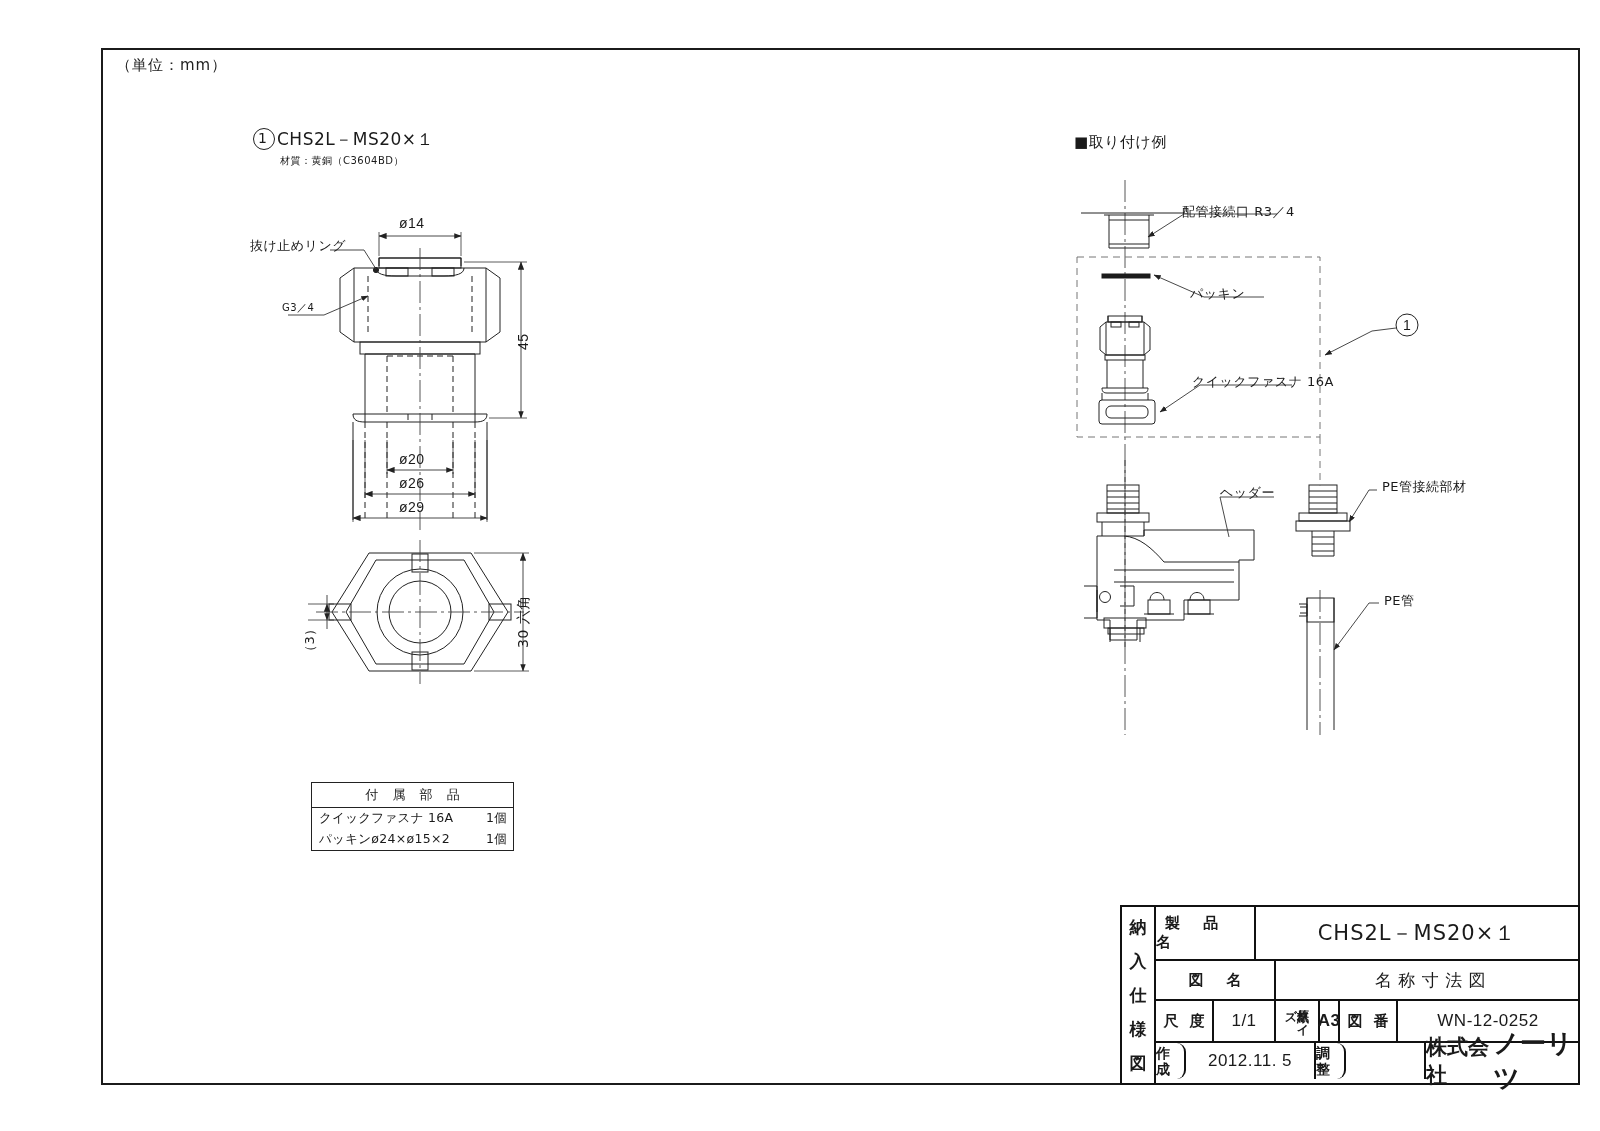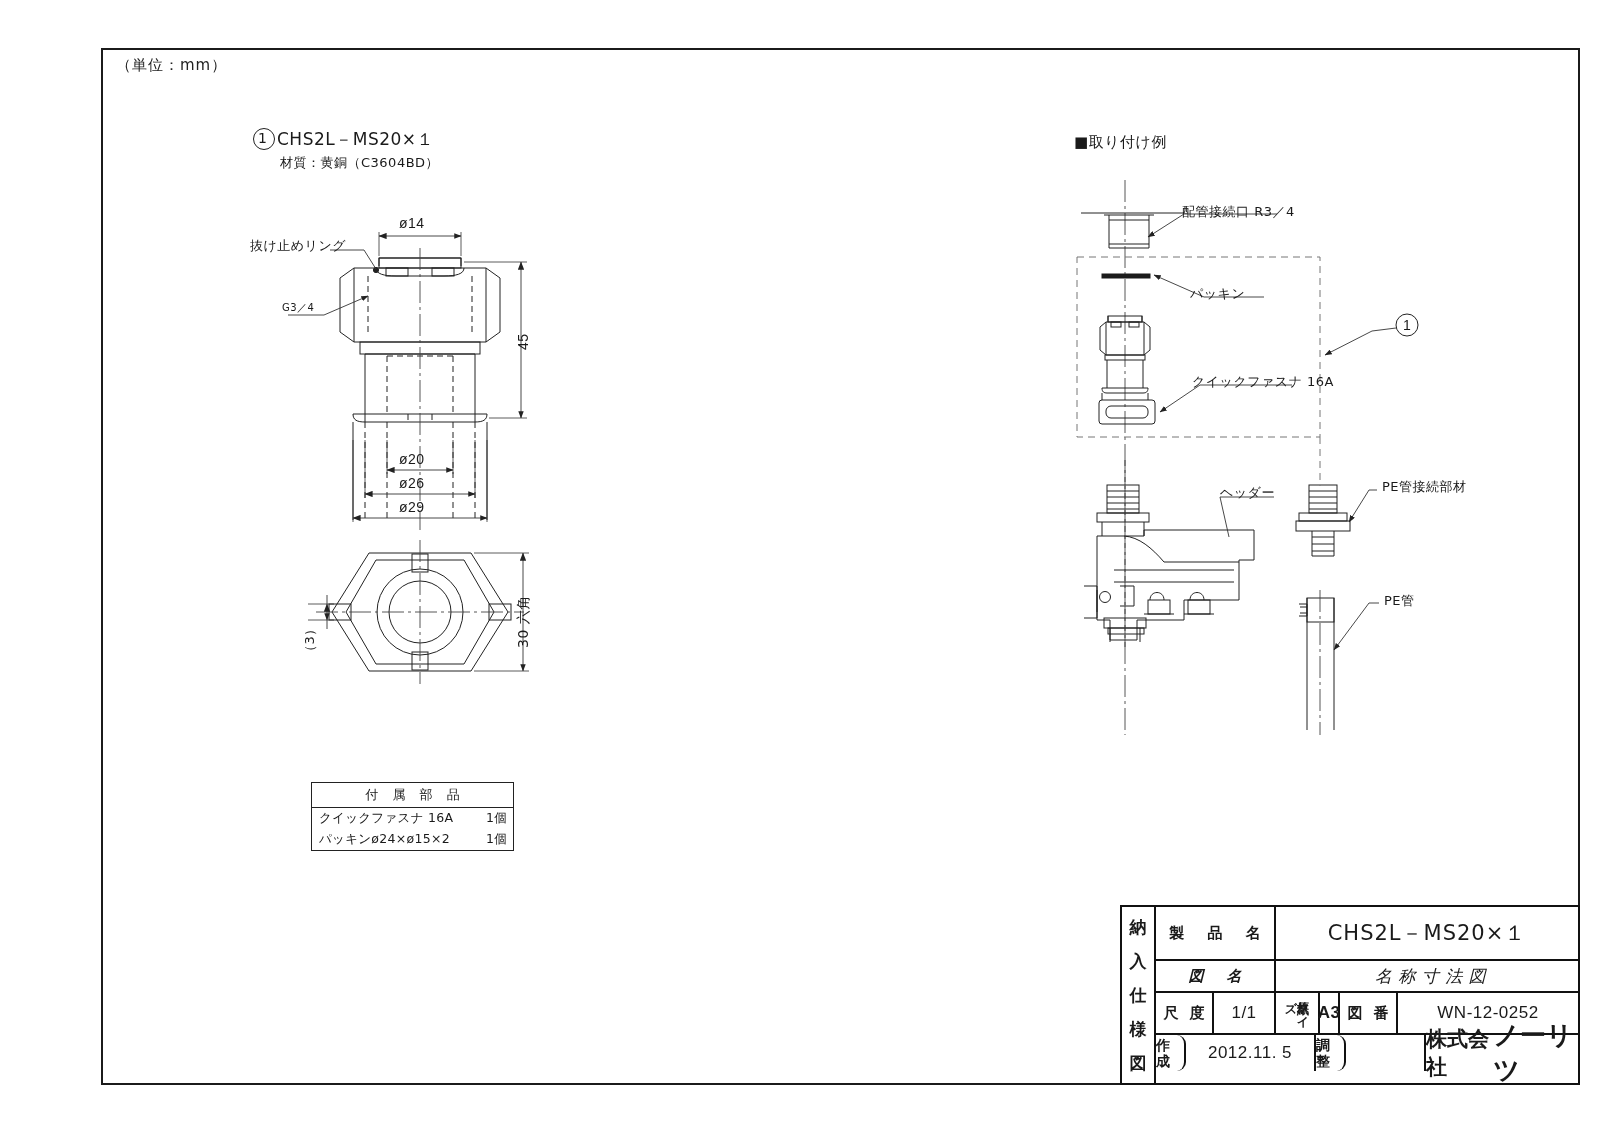--- a/index.html
+++ b/index.html
@@ -10,21 +10,21 @@
   }
   #sheet{position:absolute;left:0;top:0;width:1600px;height:1131px;margin-left:24px;}
   .frame{
     position:absolute;left:77px;top:48px;width:1479px;height:1037px;
     border:2px solid #1b1b1b;box-sizing:border-box;background:#fff;
   }
   .txt{position:absolute;white-space:nowrap;line-height:1;}
   .jp{font-family:"DejaVu Sans","Liberation Sans",sans-serif;}
   .unit{font-size:15px;letter-spacing:1px;color:#222;}
   .ttl{font-size:17px;letter-spacing:0.5px;}
-  .sub{font-size:13px;letter-spacing:0.5px;}
+  .sub{font-size:10px;letter-spacing:0.5px;}
   .lbl{font-size:13px;letter-spacing:0.5px;}
   .dim{font-size:14px;letter-spacing:0.5px;}
   .dimv{font-size:14px;letter-spacing:0.5px;transform:rotate(-90deg);transform-origin:left top;}
   .sec-hd{font-size:15px;letter-spacing:0.5px;}
 
   
   .ptable{
     position:absolute;left:287px;top:782px;width:203px;
     border:1px solid #222;box-sizing:border-box;background:#fff;
   }
@@ -42,21 +42,21 @@
     border:2px solid #111;box-sizing:border-box;display:flex;background:#fff;
   }
   .tb-side{
     width:34px;border-right:2px solid #111;box-sizing:border-box;
     display:flex;flex-direction:column;align-items:center;justify-content:space-around;
     font-size:17px;font-weight:bold;padding:3px 0;
   }
   .tb-main{flex:1;display:flex;flex-direction:column;}
   .tb-r{display:flex;border-bottom:2px solid #111;box-sizing:border-box;}
   .tb-r:last-child{border-bottom:none;}
-  .r1{height:54px;} .r2{height:32px;font-style:italic;} .r3{height:42px;} .r4{height:36px;}
+  .r1{height:54px;} .r2{height:40px;} .r3{height:42px;} .r4{height:36px;}
   .tb-c{display:flex;align-items:center;justify-content:center;
         border-right:2px solid #111;box-sizing:border-box;font-size:15px;font-weight:bold;}
   .tb-c:last-child{border-right:none;}
   .spread{letter-spacing:7px;text-indent:7px;}
   .spread2{letter-spacing:9px;text-indent:9px;}
   .val{font-weight:normal;font-size:21px;letter-spacing:1px;}
   .val-sm{font-weight:normal;font-size:17px;letter-spacing:0.5px;text-align:center;}
   .two-line{flex-direction:column;font-size:14px;line-height:1.15;letter-spacing:2px;border-radius:9px;}
   .vert2{font-size:12px;line-height:1.0;letter-spacing:0px;writing-mode:vertical-rl;}
   .logo{font-weight:bold;font-size:26px;letter-spacing:0px;}
@@ -282,21 +282,21 @@
     <div class="tb-side jp">
       <span>納</span>
       <span>入</span>
       <span>仕</span>
       <span>様</span>
       <span>図</span>
     </div>
     <div class="tb-main">
 
       <div class="tb-r r1">
-        <div class="tb-c jp spread2" style="width:120px;">製 品 名</div>
+        <div class="tb-c jp spread2" style="width:100px;">製 品 名</div>
         <div class="tb-c jp val" style="flex:1;">CHS2L－MS20×１</div>
       </div>
 
       <div class="tb-r r2">
         <div class="tb-c jp spread2" style="width:120px;">図 名</div>
         <div class="tb-c jp val-sm spread" style="flex:1;">名 称 寸 法 図</div>
       </div>
 
       <div class="tb-r r3">
         <div class="tb-c jp" style="width:58px;letter-spacing:3px;text-indent:3px;">尺 度</div>

